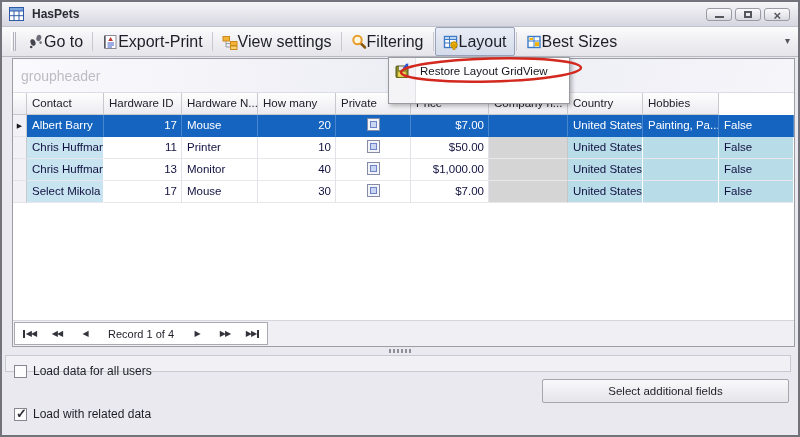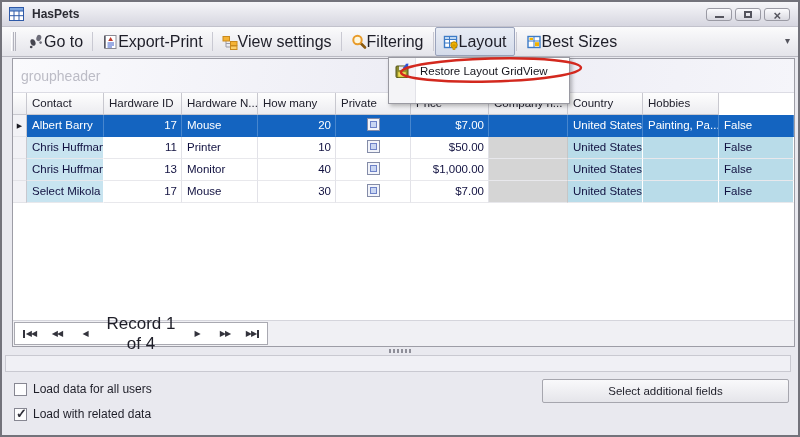--- a/index.html
+++ b/index.html
@@ -77,33 +77,33 @@
   .navstrip { position:absolute; left:0; right:0; bottom:0; height:26px; background:#F0F0F4;
               border-top:1px solid #D5D5DC; }
   .navbox { position:absolute; left:1px; top:1px; width:254px; height:23px; background:#fff;
             border:1px solid #A9A9B1; display:flex; align-items:center; }
   .navbtn { width:28px; height:100%; display:flex; align-items:center; justify-content:center;
             color:#33333C; font-family:"DejaVu Sans", sans-serif; font-size:8px;
             letter-spacing:-1px; }
   .navbtn .bar { width:2px; height:8px; background:currentColor; margin:0 1px; }
   .t-ll::after { content:"◀◀"; } .t-l::after { content:"◀"; }
   .t-r::after { content:"▶"; } .t-rr::after { content:"▶▶"; }
-  .navlabel { flex:1; text-align:center; font-size:17px; color:#1E1E28; letter-spacing:0; }
+  .navlabel { flex:1; text-align:center; font-size:11px; color:#1E1E28; letter-spacing:0; }
 
   
   .splitter { position:absolute; left:0; right:0; top:345px; height:8px; display:flex;
               align-items:center; justify-content:center; gap:2px; }
   .splitter i { width:2px; height:4px; background:#8F8F99; }
   .strip { position:absolute; left:3px; right:7px; top:353px; height:17px;
            background:#F0F0F5; border:1px solid #C9C9D1; }
 
   
   .cbrow { position:absolute; left:12px; display:flex; align-items:center; gap:6px;
            height:18px; font-size:12px; color:#1E1E28; }
-  .cbrow.r1 { top:378px; } .cbrow.r2 { top:403px; }
+  .cbrow.r1 { top:360px; } .cbrow.r2 { top:403px; }
   .cbbox { width:13px; height:13px; border:1px solid #878792; background:#FDFDFE;
            position:relative; }
   .cbbox.checked::after { content:"✓"; position:absolute; left:1px; top:-3px;
                           font-size:13px; font-weight:bold; color:#30303A; }
   .fbtn { position:absolute; right:9px; width:247px; height:24px;
           border:1px solid #A6A6AE; border-radius:2px;
           background:linear-gradient(#F9F9FB,#E5E5EA); font-size:11.5px; color:#1E1E28;
           display:flex; align-items:center; justify-content:center; }
   .fbtn.b1 { top:377px; } .fbtn.b2 { top:404px; }
 

